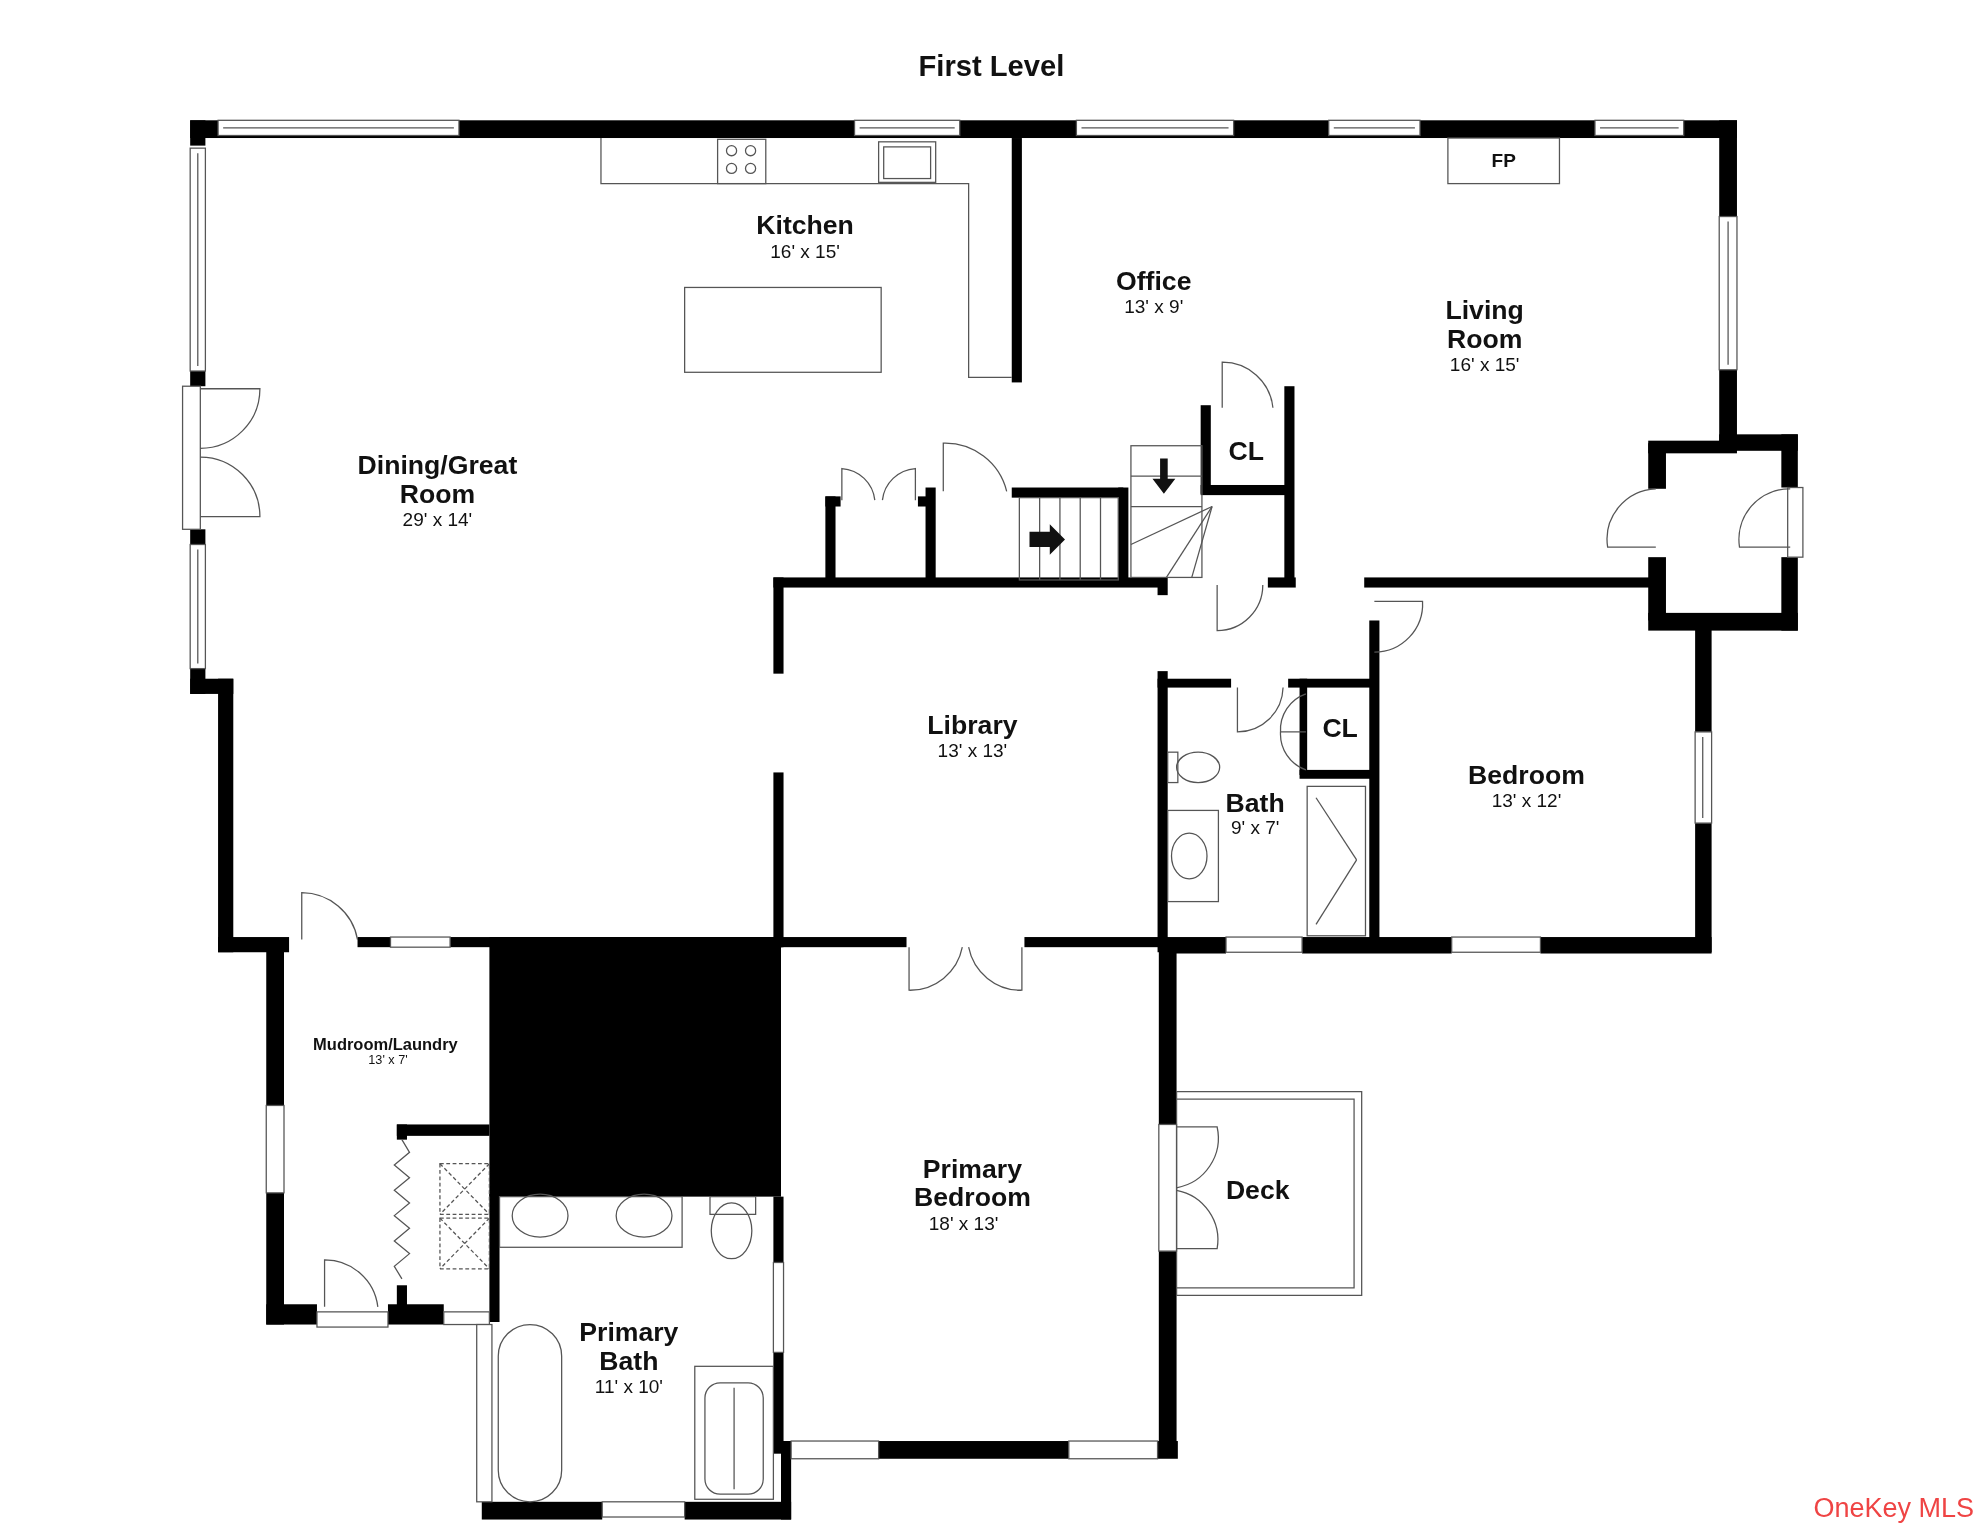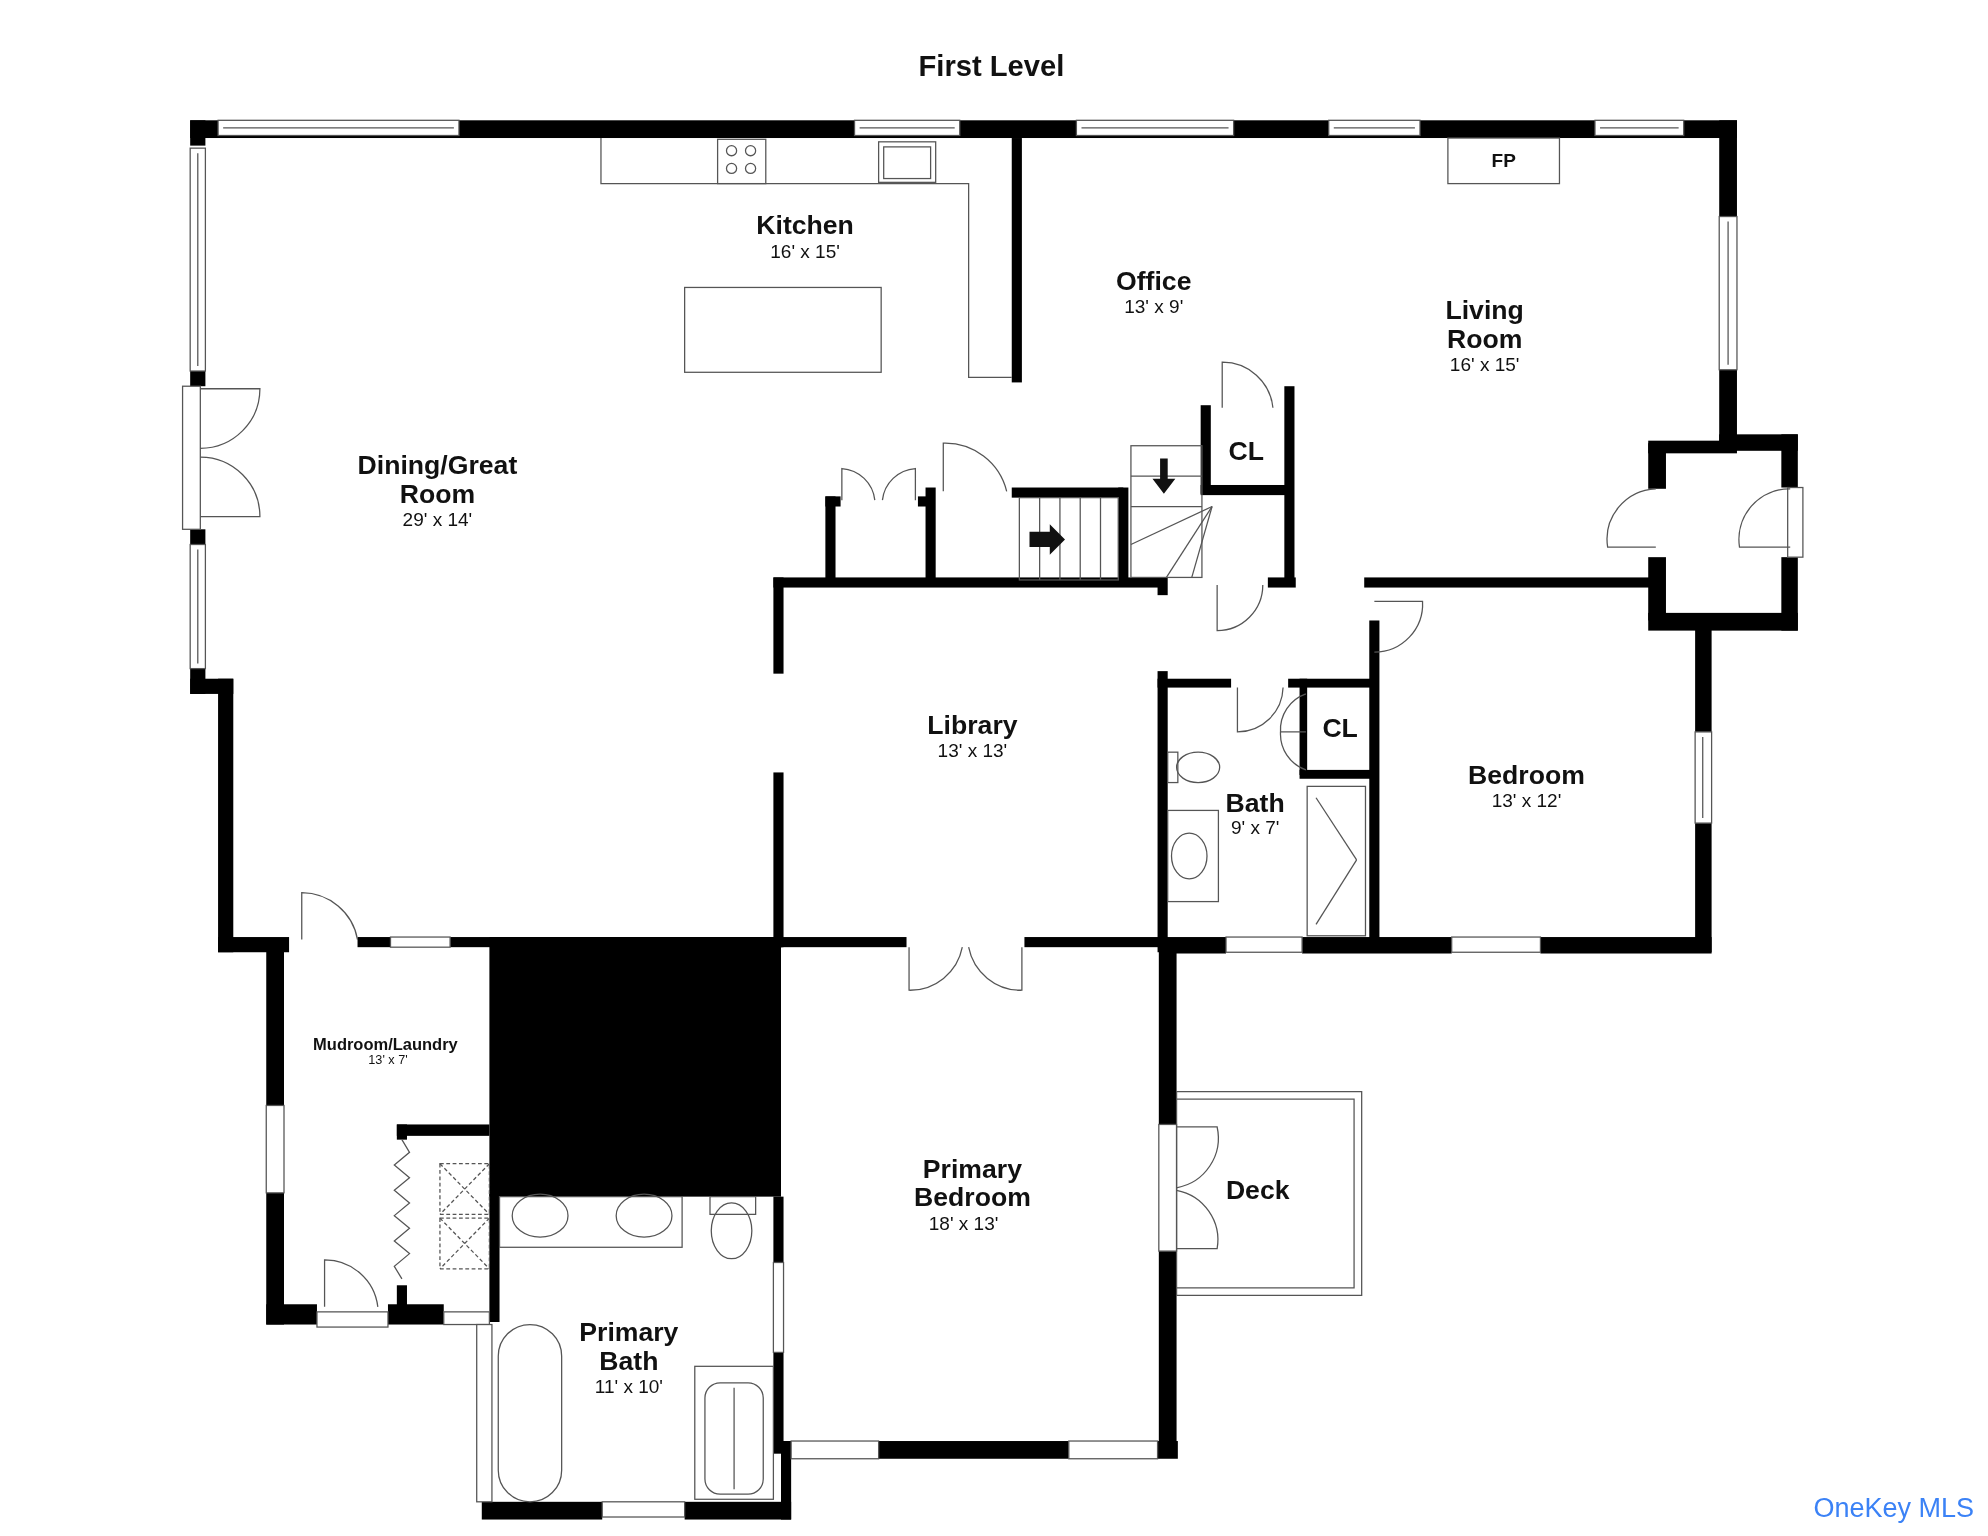--- a/index.html
+++ b/index.html
@@ -9,21 +9,21 @@
   .t-room{font-family:"Liberation Sans",sans-serif;font-weight:bold;font-size:21px;fill:#111;}
   .t-dim{font-family:"Liberation Sans",sans-serif;font-size:15px;fill:#111;}
   .t-small{font-family:"Liberation Sans",sans-serif;font-weight:bold;font-size:13px;fill:#111;}
   .t-smalldim{font-family:"Liberation Sans",sans-serif;font-size:10px;fill:#111;}
   .t-lbl{font-family:"Liberation Sans",sans-serif;font-weight:bold;font-size:21px;fill:#111;}
   .t-fp{font-family:"Liberation Sans",sans-serif;font-weight:bold;font-size:15px;fill:#111;}
   .wall{fill:#000;}
   .win{fill:#fff;stroke:#555;stroke-width:1;}
   .thin{fill:none;stroke:#555;stroke-width:1;}
   .door{fill:none;stroke:#555;stroke-width:1;}
-  .watermark{position:absolute;right:14px;bottom:12px;font-family:"Liberation Sans",sans-serif;font-size:27px;color:#3b82f6;}
+  .watermark{position:absolute;right:14px;bottom:12px;font-family:"Liberation Sans",sans-serif;font-size:27px;color:#ef4444;}
 </style>
 </head>
 <body>
 
 <svg id="plan" viewBox="0 0 1568 1213" preserveAspectRatio="none" xmlns="http://www.w3.org/2000/svg">
 
   <text class="t-title" x="782" y="60" text-anchor="middle">First Level</text>
 
   <g>
 

